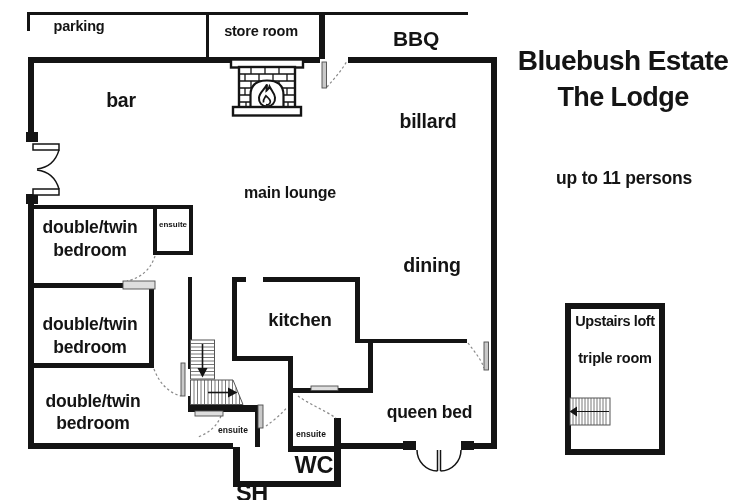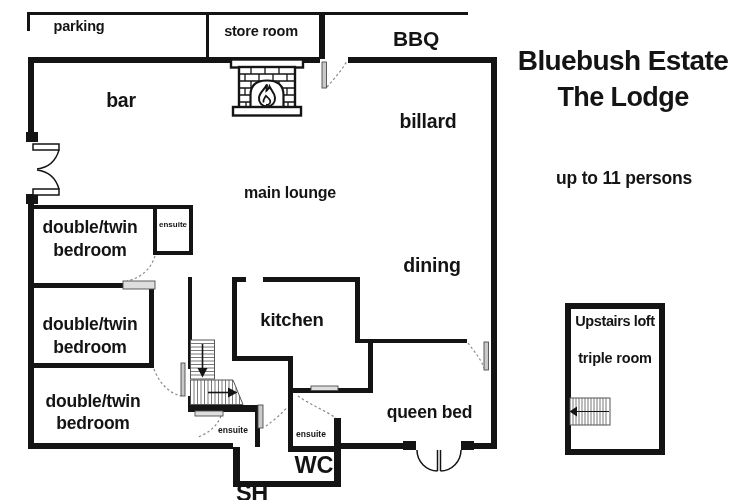--- a/index.html
+++ b/index.html
@@ -148,21 +148,21 @@
   </svg>
 
   <div class="lbl" style="left:34px;top:19px;width:90px;font-size:14.5px;">parking</div>
   <div class="lbl" style="left:214px;top:24px;width:94px;font-size:14.5px;">store room</div>
   <div class="lbl" style="left:378px;top:28px;width:76px;font-size:21px;">BBQ</div>
 
   <div class="lbl" style="left:76px;top:90px;width:90px;font-size:19.5px;">bar</div>
   <div class="lbl" style="left:384px;top:111px;width:88px;font-size:19.5px;">billard</div>
   <div class="lbl" style="left:212px;top:169px;width:156px;font-size:16px;margin-top:16px;">main lounge</div>
   <div class="lbl" style="left:388px;top:255px;width:88px;font-size:19.5px;">dining</div>
-  <div class="lbl" style="left:248px;top:310px;width:88px;font-size:18.5px;">kitchen</div>
+  <div class="lbl" style="left:256px;top:310px;width:88px;font-size:18.5px;">kitchen</div>
   <div class="lbl" style="left:382px;top:403px;width:95px;font-size:17.5px;">queen bed</div>
 
   <div class="lbl" style="left:30px;top:216px;width:120px;font-size:17.5px;line-height:22.5px;">
     <span>double/twin</span><br>
     <span>bedroom</span>
   </div>
   <div class="lbl" style="left:30px;top:313px;width:120px;font-size:17.5px;line-height:22.5px;">
     <span>double/twin</span><br>
     <span>bedroom</span>
   </div>

